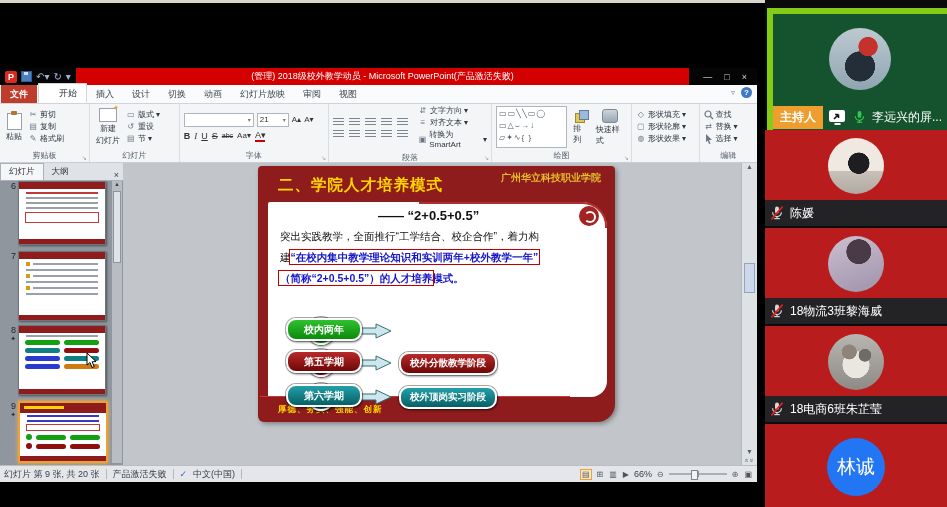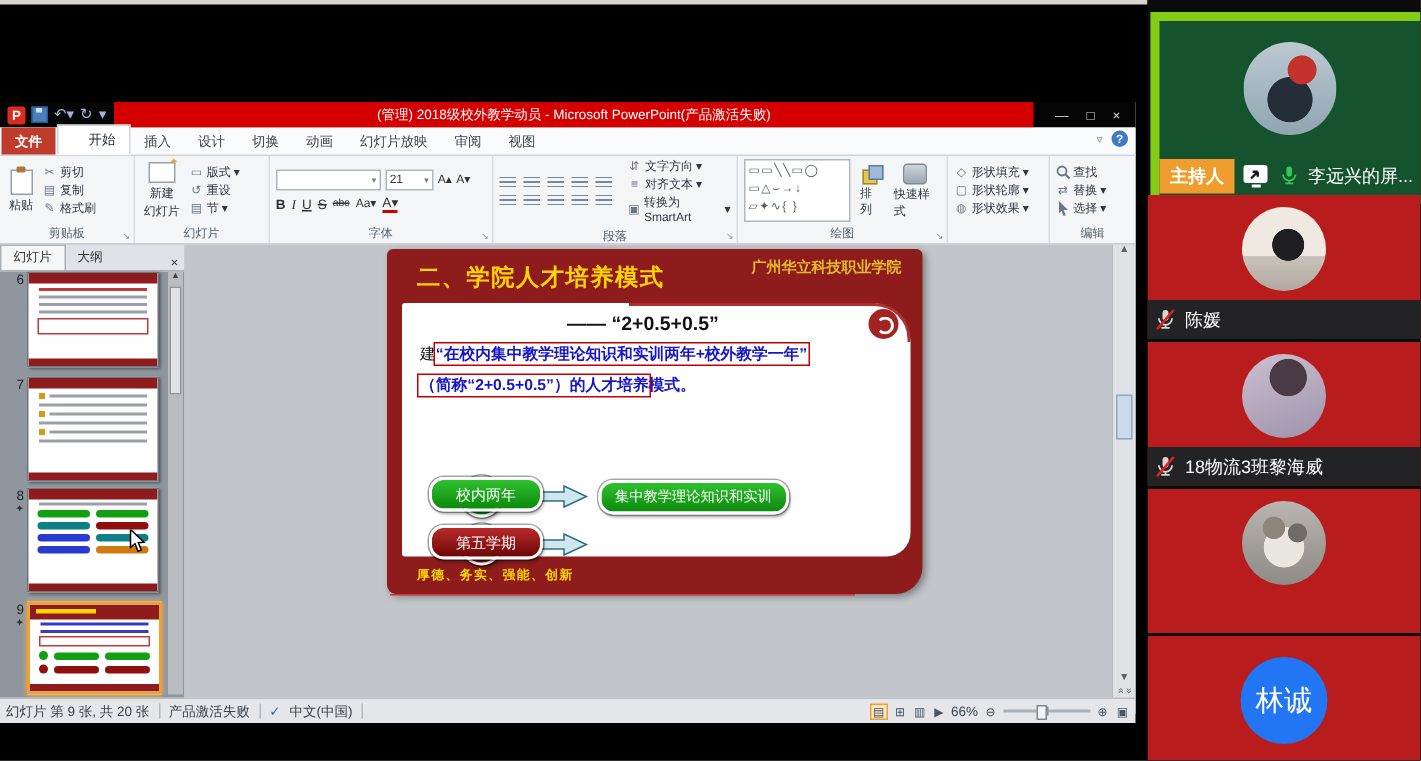--- a/index.html
+++ b/index.html
@@ -82,36 +82,36 @@
   .cursor-svg{position:absolute;left:86px;top:190px;z-index:5;}
 
   .right-col{flex:1;display:flex;flex-direction:column;min-width:0;}
   .canvas{flex:1;position:relative;background:#c2c6ca;overflow:hidden;}
   .v-scroll{position:absolute;right:0;top:0;bottom:0;width:15px;background:#dfe2e5;border-left:1px solid #b4bac0;font-size:7px;color:#5a636c;text-align:center;}
   .v-scroll .vthumb{position:absolute;left:2px;right:2px;top:100px;height:28px;background:#cdd8ea;border:1px solid #93a5c0;}
   .v-scroll .vbot{position:absolute;left:0;right:0;bottom:0;}
   .v-scroll .vbot span{display:block;line-height:9px;}
 
   
-  .slide{position:absolute;left:135px;top:3px;width:357px;height:230px;background:#8e1c1c;border-radius:4px 4px 18px 6px;box-shadow:2px 2px 5px rgba(0,0,0,.35);}
+  .slide{position:absolute;left:135px;top:3px;width:357px;height:256px;background:#8e1c1c;border-radius:4px 4px 18px 6px;box-shadow:2px 2px 5px rgba(0,0,0,.35);}
   .slide-title{position:absolute;left:20px;top:9px;font-size:15.5px;font-weight:bold;color:#ffd400;letter-spacing:1px;}
   .school{position:absolute;right:14px;top:5px;font-size:10px;font-weight:bold;color:#e3bb2a;}
   .white-panel{position:absolute;left:10px;top:36px;right:8px;bottom:25px;background:#fff;border-radius:2px 26px 16px 2px;}
   .white-panel::before{content:"";position:absolute;top:0;right:0;width:55%;height:24px;border-top:2px solid #b03030;border-right:2px solid #b03030;border-top-right-radius:24px;}
   .swirl{position:absolute;right:16px;top:40px;width:20px;height:20px;border-radius:50%;background:#a32222;z-index:2;}
   .swirl::after{content:"";position:absolute;left:5px;top:5px;width:8px;height:8px;border-radius:50%;border:2px solid #fff;border-left-color:transparent;}
   .subtitle{position:absolute;left:120px;top:42px;font-size:13px;font-weight:bold;color:#111;}
   .sbody{position:absolute;left:22px;top:60px;width:322px;font-size:10.5px;line-height:21px;color:#131313;}
   .blue{color:#1616c8;font-weight:bold;}
   .rbox{outline:1.5px solid #c00000;outline-offset:1px;}
   .guide-line{position:absolute;left:2px;top:230px;width:310px;border-top:1.5px solid #d23333;}
   .prow{position:absolute;left:28px;height:26px;display:flex;align-items:center;gap:6px;z-index:3;}
   .medal{width:13px;height:13px;border-radius:50%;background:radial-gradient(circle at 35% 30%,#ffe98a,#e5a913 70%,#9a6d08);border:1px solid #7c5a06;flex:none;}
   .pnum{width:24px;height:24px;border-radius:50%;color:#fff;font-size:10px;font-weight:bold;display:flex;align-items:center;justify-content:center;border:2px solid #fff;box-shadow:0 0 0 1px rgba(0,0,0,.4),1px 2px 2px rgba(0,0,0,.35);flex:none;}
-  .pill{height:19px;border-radius:10px;color:#fff;font-weight:normal;display:flex;align-items:center;justify-content:center;border:2px solid #fff;box-shadow:0 0 0 1px rgba(0,0,0,.35),1px 2px 2px rgba(0,0,0,.3);}
+  .pill{height:19px;border-radius:10px;color:#fff;font-weight:bold;display:flex;align-items:center;justify-content:center;border:2px solid #fff;box-shadow:0 0 0 1px rgba(0,0,0,.35),1px 2px 2px rgba(0,0,0,.3);}
   .pill.stage{width:72px;font-size:10px;flex:none;}
   .pill.result{padding:0 9px;font-size:9.5px;white-space:nowrap;}
   .cg{background:linear-gradient(#2fc12f,#0c8a0c);}
   .cr{background:linear-gradient(#b92a2a,#6e0707);}
   .ct{background:linear-gradient(#23a0a8,#085f66);}
   .parrow{flex:none;}
   .motto{position:absolute;left:20px;bottom:6px;font-size:8.5px;font-weight:bold;color:#ffd400;letter-spacing:1px;}
 
   .notes{height:22px;background:#fff;border-top:1px solid #9aa0a6;position:relative;font-size:10px;color:#333;}
   .notes .ph{position:absolute;left:6px;top:2px;}
@@ -441,42 +441,52 @@
         <div class="canvas">
 
           <div class="slide">
             <div class="slide-title">二、学院人才培养模式</div>
             <div class="school">广州华立科技职业学院</div>
             <div class="white-panel"></div>
             <div class="swirl"></div>
             <div class="subtitle">——  “2+0.5+0.5”</div>
 
             <div class="sbody">
+              <div>突出实践教学，全面推行“工学结合、校企合作”，着力构</div>
               <div><span>建</span><span class="blue rbox">“在校内集中教学理论知识和实训两年+校外教学一年”</span></div>
               <div><span class="blue rbox">（简称“2+0.5+0.5”）的人才培养</span><span class="blue">模式。</span></div>
             </div>
 
             <div class="guide-line"></div>
 
             <div class="prow" style="top:152px">
               <span class="medal"></span>
               <span class="pnum cg">2</span>
               <span class="pill stage cg">校内两年</span>
               <svg class="parrow" width="52" height="16" viewBox="0 0 52 16">
                   <path d="M1 5 h34 v-4 l15 7 -15 7 v-4 h-34 z" fill="#cfe7ec" stroke="#2e6f7e" stroke-width="1"></path>
                 </svg>
-              <span class="pill result cg">集中教学理论知识和实训</span>
             </div>
             <div class="prow" style="top:184px">
               <span class="medal"></span>
               <span class="pnum cr">0.5</span>
               <span class="pill stage cr">第五学期</span>
               <svg class="parrow" width="52" height="16" viewBox="0 0 52 16">
                   <path d="M1 5 h34 v-4 l15 7 -15 7 v-4 h-34 z" fill="#cfe7ec" stroke="#2e6f7e" stroke-width="1"></path>
                 </svg>
+              <span class="pill result cr">校外分散教学阶段</span>
+            </div>
+            <div class="prow" style="top:218px">
+              <span class="medal"></span>
+              <span class="pnum ct">0.5</span>
+              <span class="pill stage ct">第六学期</span>
+              <svg class="parrow" width="52" height="16" viewBox="0 0 52 16">
+                  <path d="M1 5 h34 v-4 l15 7 -15 7 v-4 h-34 z" fill="#cfe7ec" stroke="#2e6f7e" stroke-width="1"></path>
+                </svg>
+              <span class="pill result ct">校外顶岗实习阶段</span>
             </div>
 
             <div class="motto">厚德、务实、强能、创新</div>
           </div>
 
           <div class="v-scroll">
             <span>▲</span>
             <span class="vthumb"></span>
             <span class="vbot">
               <span>▼</span>
@@ -558,20 +568,30 @@
           <line x1="10" y1="14.5" x2="10" y2="17" stroke="#d6d6d6" stroke-width="1.5"></line>
           <line x1="6.5" y1="17" x2="13.5" y2="17" stroke="#d6d6d6" stroke-width="1.5"></line>
           <line x1="3" y1="18" x2="17" y2="2" stroke="#e02020" stroke-width="2"></line>
         </svg>
         <span class="pname">18物流3班黎海威</span>
       </div>
     </div>
 
     <div class="tile" style="top:326px;height:96px">
       <div class="avatar av4" style="width:56px;height:56px;top:8px"></div>
+      <div class="namebar">
+        <svg width="16" height="16" viewBox="0 0 20 20">
+          <rect x="7.5" y="2" width="5" height="9" rx="2.5" fill="#d6d6d6"></rect>
+          <path d="M4.5 9 a5.5 5.5 0 0 0 11 0" stroke="#d6d6d6" fill="none" stroke-width="1.5"></path>
+          <line x1="10" y1="14.5" x2="10" y2="17" stroke="#d6d6d6" stroke-width="1.5"></line>
+          <line x1="6.5" y1="17" x2="13.5" y2="17" stroke="#d6d6d6" stroke-width="1.5"></line>
+          <line x1="3" y1="18" x2="17" y2="2" stroke="#e02020" stroke-width="2"></line>
+        </svg>
+        <span class="pname">18电商6班朱芷莹</span>
+      </div>
     </div>
 
     <div class="tile" style="top:424px;height:96px">
       <div class="avatar av5" style="width:58px;height:58px;top:14px">
           <span>林诚</span>
         </div>
 
     </div>
   </div>
 </div>

